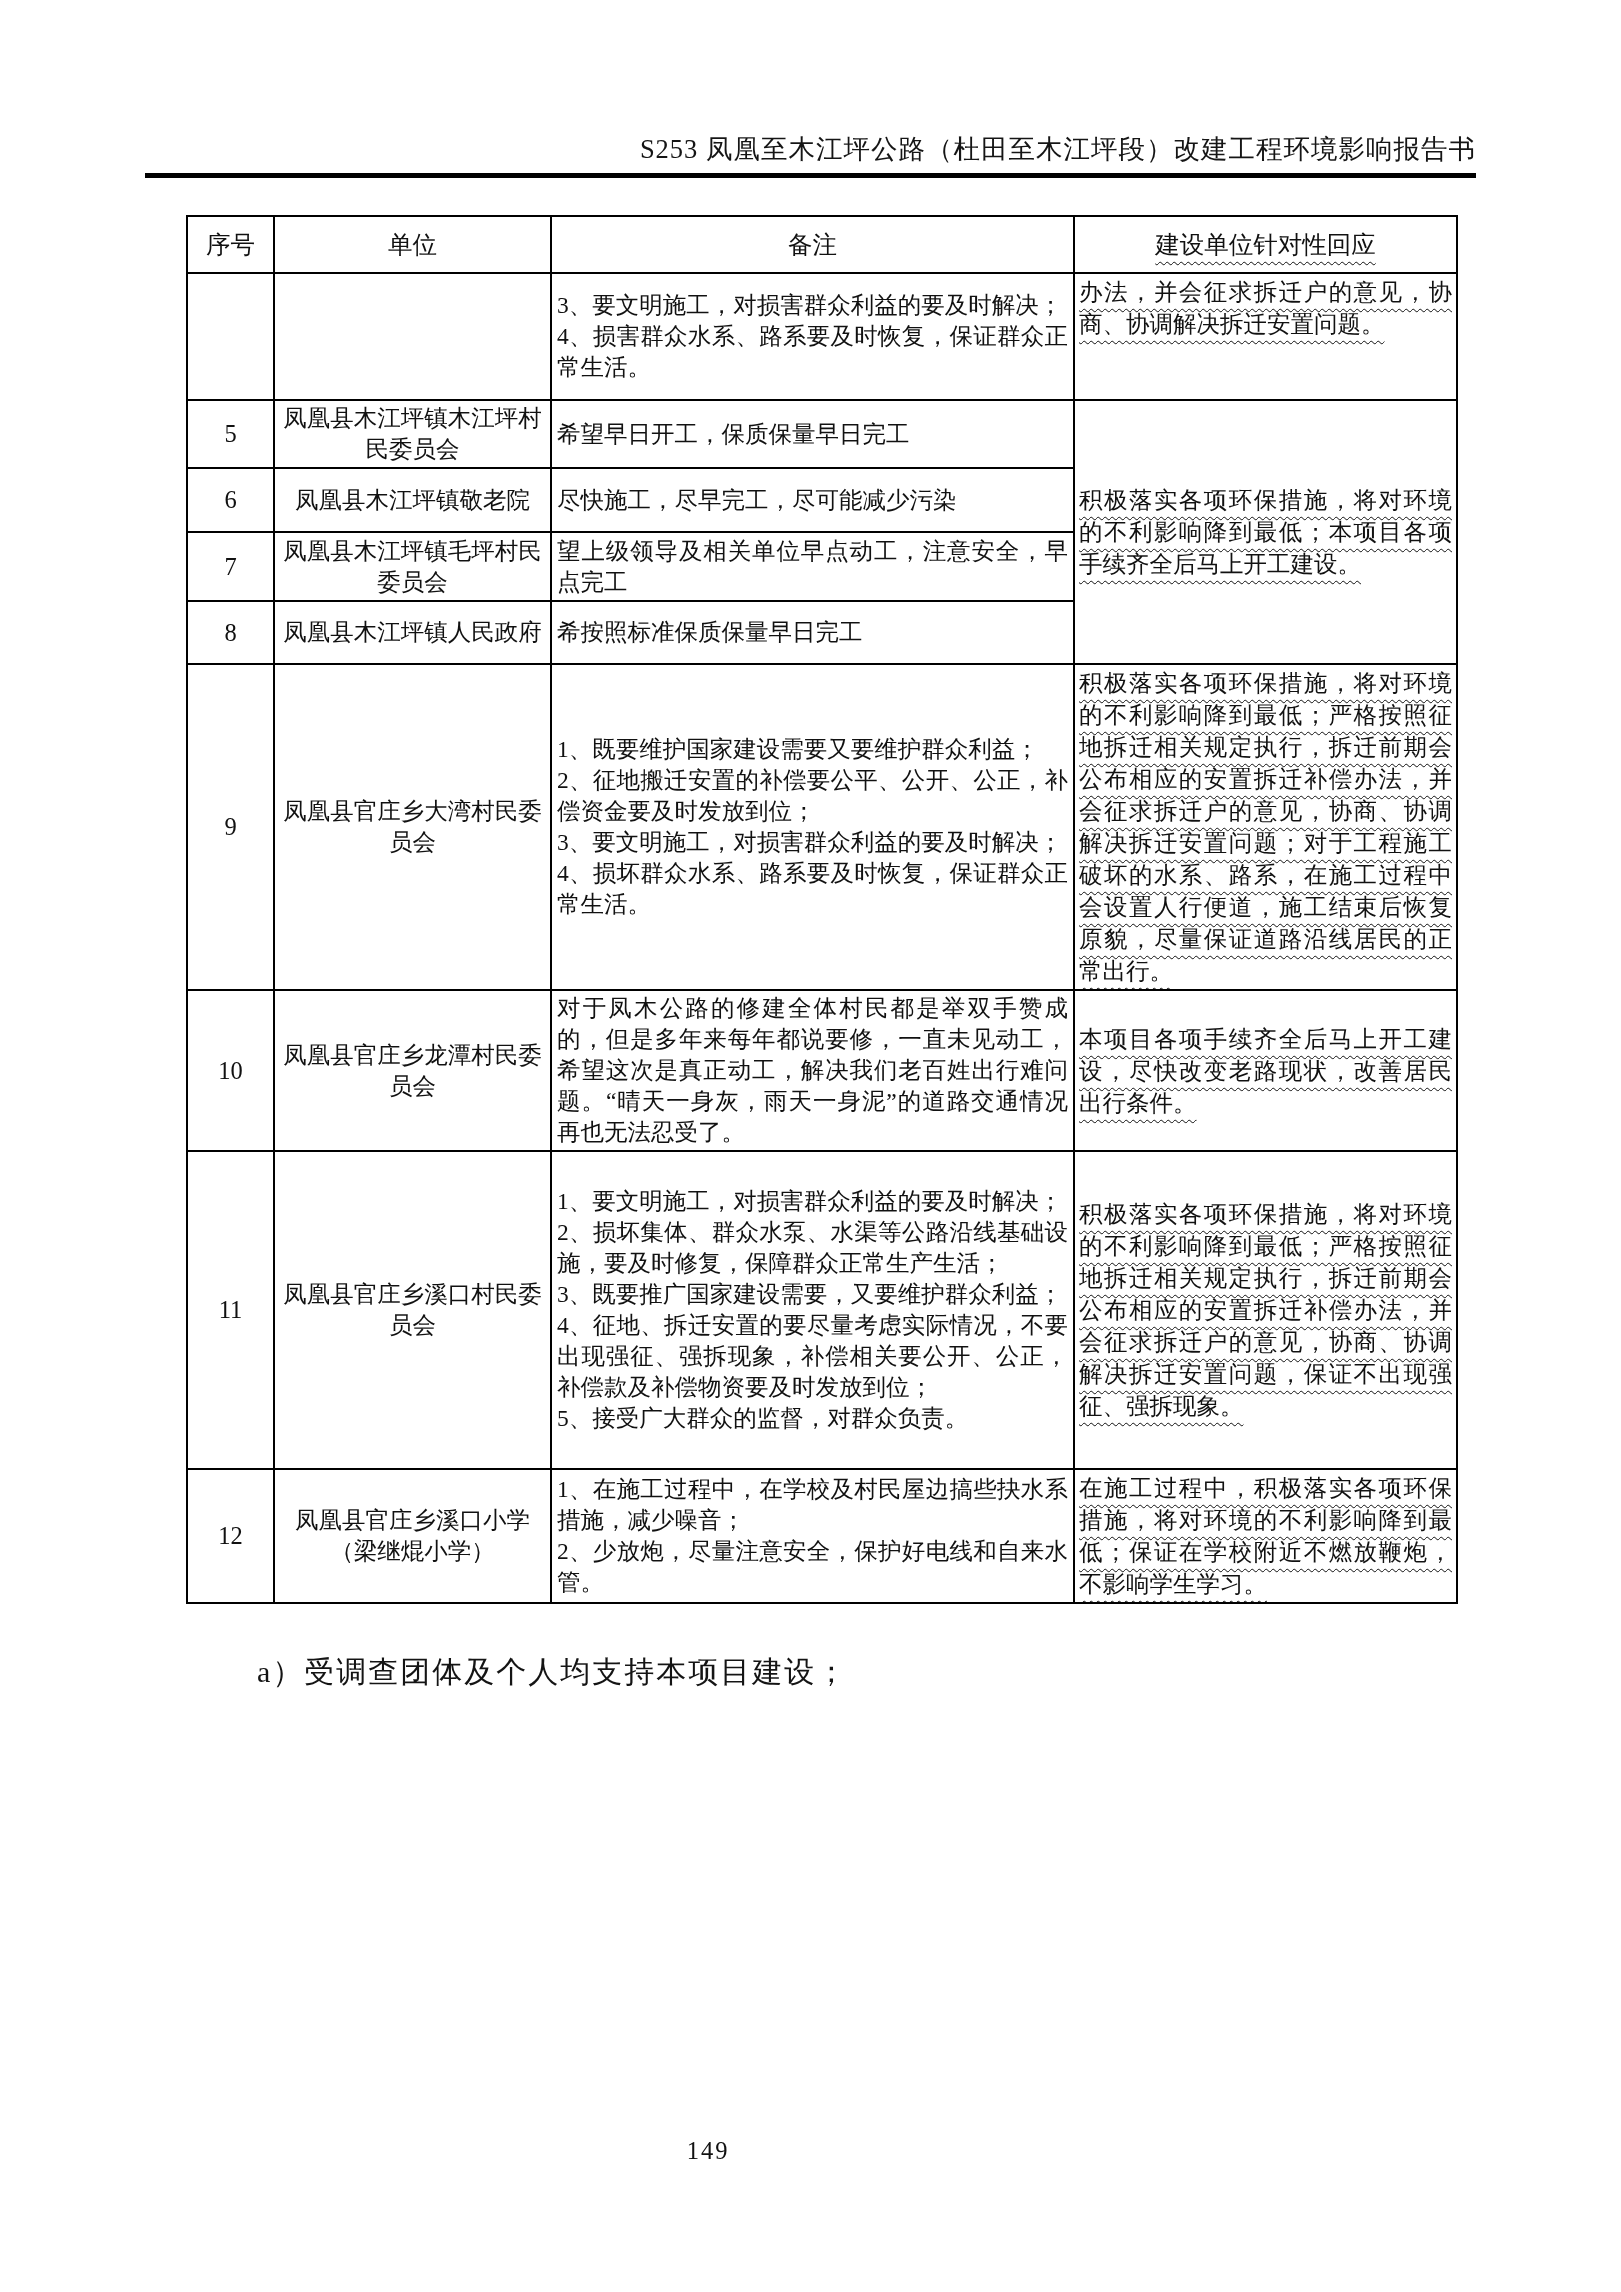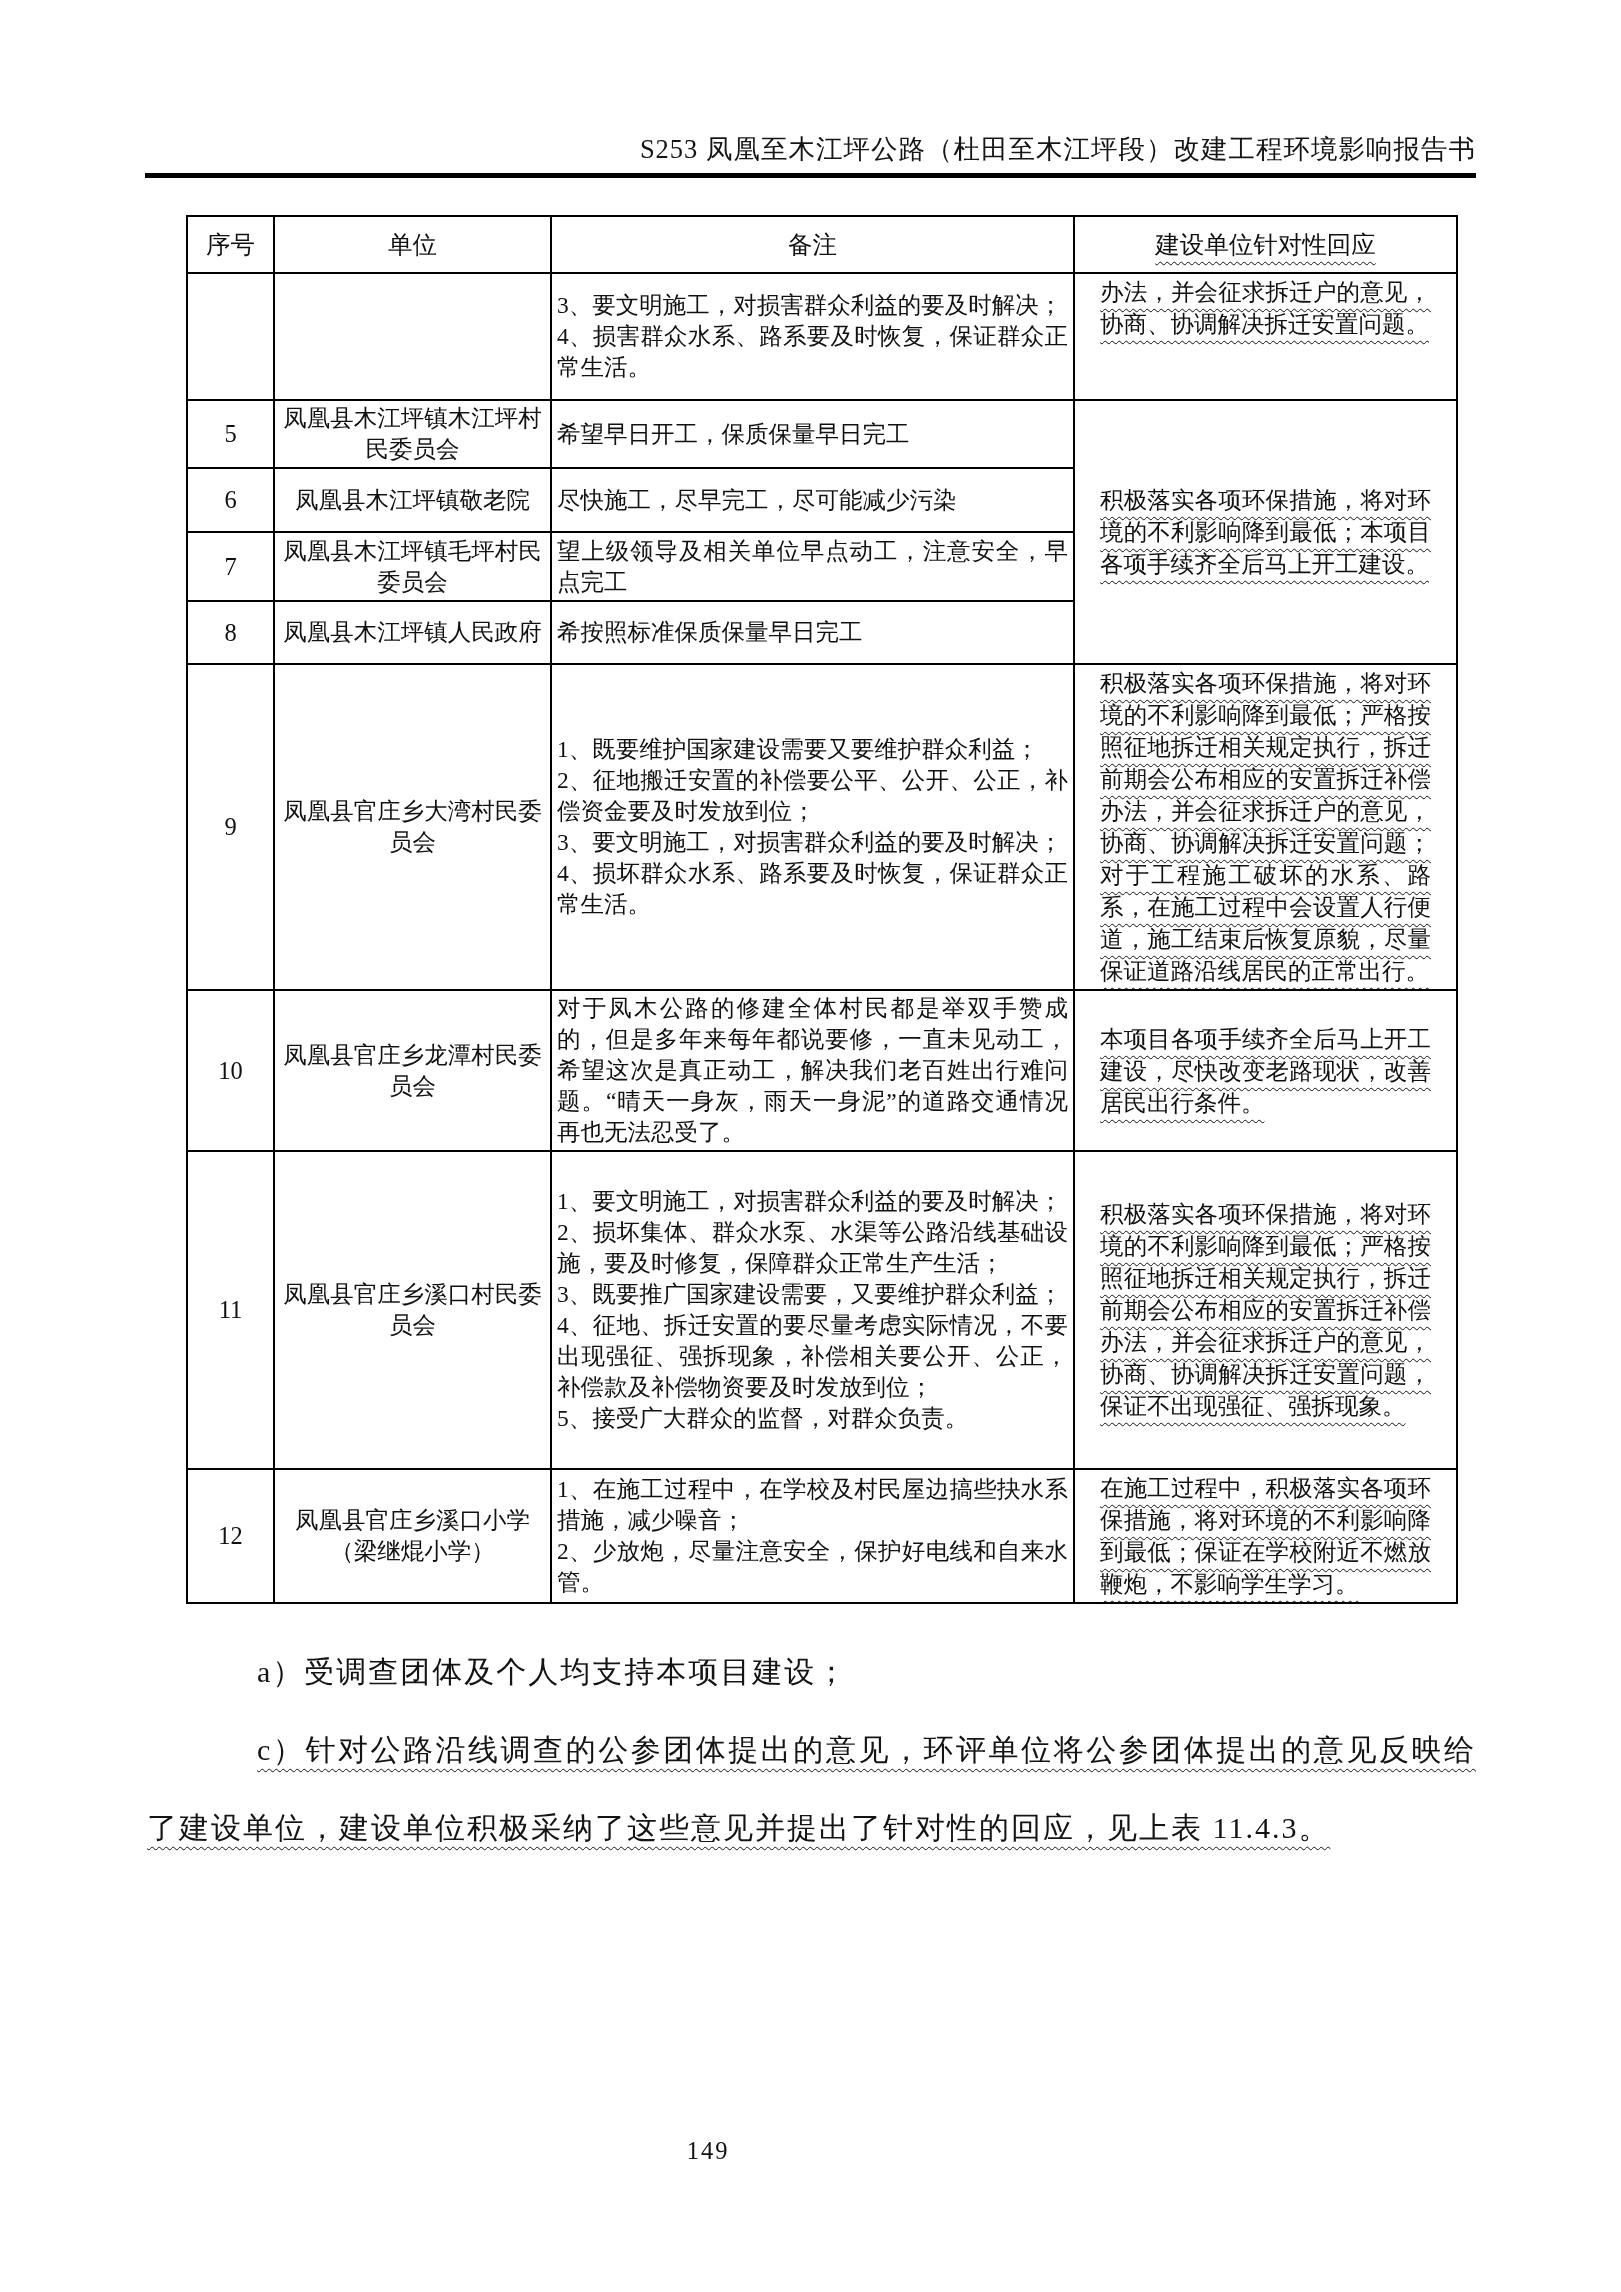--- a/index.html
+++ b/index.html
@@ -20,21 +20,21 @@
   }
   .optable th, .optable td {
     border:2px solid #000; border-top-width:2.9px; border-bottom-width:2.9px;
     font-size:23.5px; padding:2px 5px; vertical-align:middle; overflow:hidden;
   }
   .optable th { font-size:24.5px; font-weight:normal; text-align:center; padding:2px 9px; }
   td.no   { text-align:center; font-size:24.5px; }
   td.unit { text-align:center; line-height:31px; padding:2px 4px; }
   td.remark { text-align:justify; line-height:31px; }
   .pre { white-space:pre-line; }
-  td.resp { text-align:justify; line-height:32px; padding:2px 25px; }
+  td.resp { text-align:justify; line-height:32px; padding:2px 4px; }
   td.vtop { vertical-align:top; }
   
   .u1 { text-decoration-thickness:1px; text-underline-offset:4.9px; }
   .u2 { text-decoration:underline; text-decoration-style:wavy; text-decoration-thickness:1px; text-underline-offset:7.8px; }
   .bodytext {
     position:absolute; left:147px; top:1633px; width:1329px;
     font-size:30px; line-height:78px; letter-spacing:2px; text-align:justify; color:#141414;
   }
   .bodytext p { margin:0; text-indent:110px; }
   .pageno {
@@ -129,17 +129,16 @@
       <td class="unit">凤凰县官庄乡溪口小学（梁继焜小学）</td>
       <td class="remark pre">1、在施工过程中，在学校及村民屋边搞些抉水系措施，减少噪音；
 2、少放炮，尽量注意安全，保护好电线和自来水管。</td>
       <td class="resp"><span class="u1"><span class="u2">在施工过程中，积极落实各项环保措施，将对环境的不利影响降到最低；保证在学校附近不燃放鞭炮，不影响学生学习。</span></span></td>
     </tr>
   </tbody>
 </table>
 
 <div class="bodytext">
   <p>a）受调查团体及个人均支持本项目建设；</p>
-  <p><span class="u1"><span class="u2">c）针对公路沿线调查的公参团体提出的意见，环评单位将公参团体提出的意见反映给了建设单位，建设单位积极采纳了这些意见并提出了针对性的回应，见上表 11.4.3。</span></span></p>
 </div>
 
 <div class="pageno">149</div>
 
 
 </body></html>

